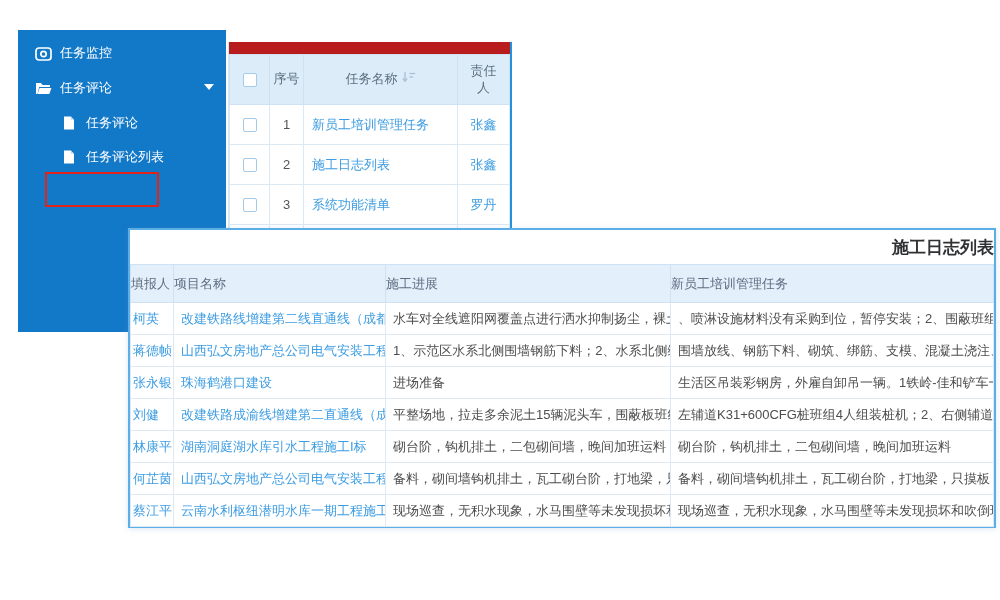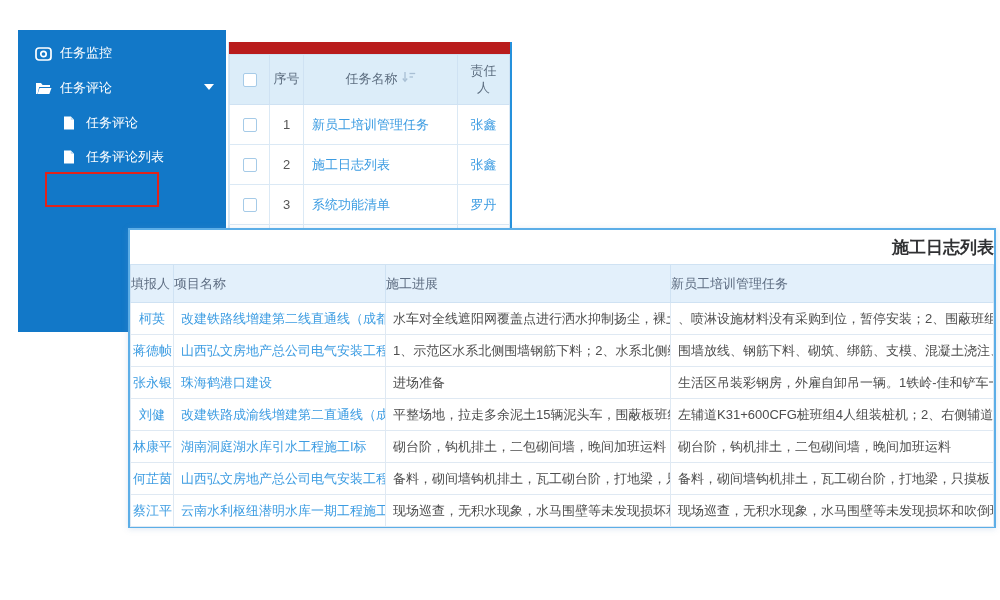--- a/index.html
+++ b/index.html
@@ -45,21 +45,21 @@
 
   
   .log-panel{position:absolute;left:128px;top:228px;width:868px;height:300px;background:#fff;border:2px solid var(--c-panel-border);z-index:10;box-shadow:0 1px 6px rgba(120,160,200,.25);}
   .log-title{height:34px;line-height:36px;text-align:right;font-size:17px;font-weight:bold;color:#303133;}
   table.log{width:100%;border-collapse:collapse;table-layout:fixed;font-size:13px;}
   table.log th{height:38px;background:var(--c-log-header-bg);border:1px solid var(--c-border);color:#5e6d82;font-weight:normal;text-align:left;vertical-align:middle;}
   table.log td{height:32px;border:1px solid #dfe9f3;color:#4d4d4d;vertical-align:middle;white-space:nowrap;overflow:hidden;padding:0 7px;}
   table.log .col-reporter{width:43px;}
   table.log .col-project{width:212px;}
   table.log .col-progress{width:285px;}
-  table.log td.reporter{text-align:center;color:var(--c-link);padding:0 2px;margin-top:7px;}
+  table.log td.reporter{color:var(--c-link);padding:0 2px;margin-top:7px;}
   table.log td.project{color:var(--c-link);}
 </style>
 </head>
 <body>
 
 <div class="canvas">
 
   <aside class="sidebar" id="sidebar">
       <div class="side-item">
         <span class="ic">

